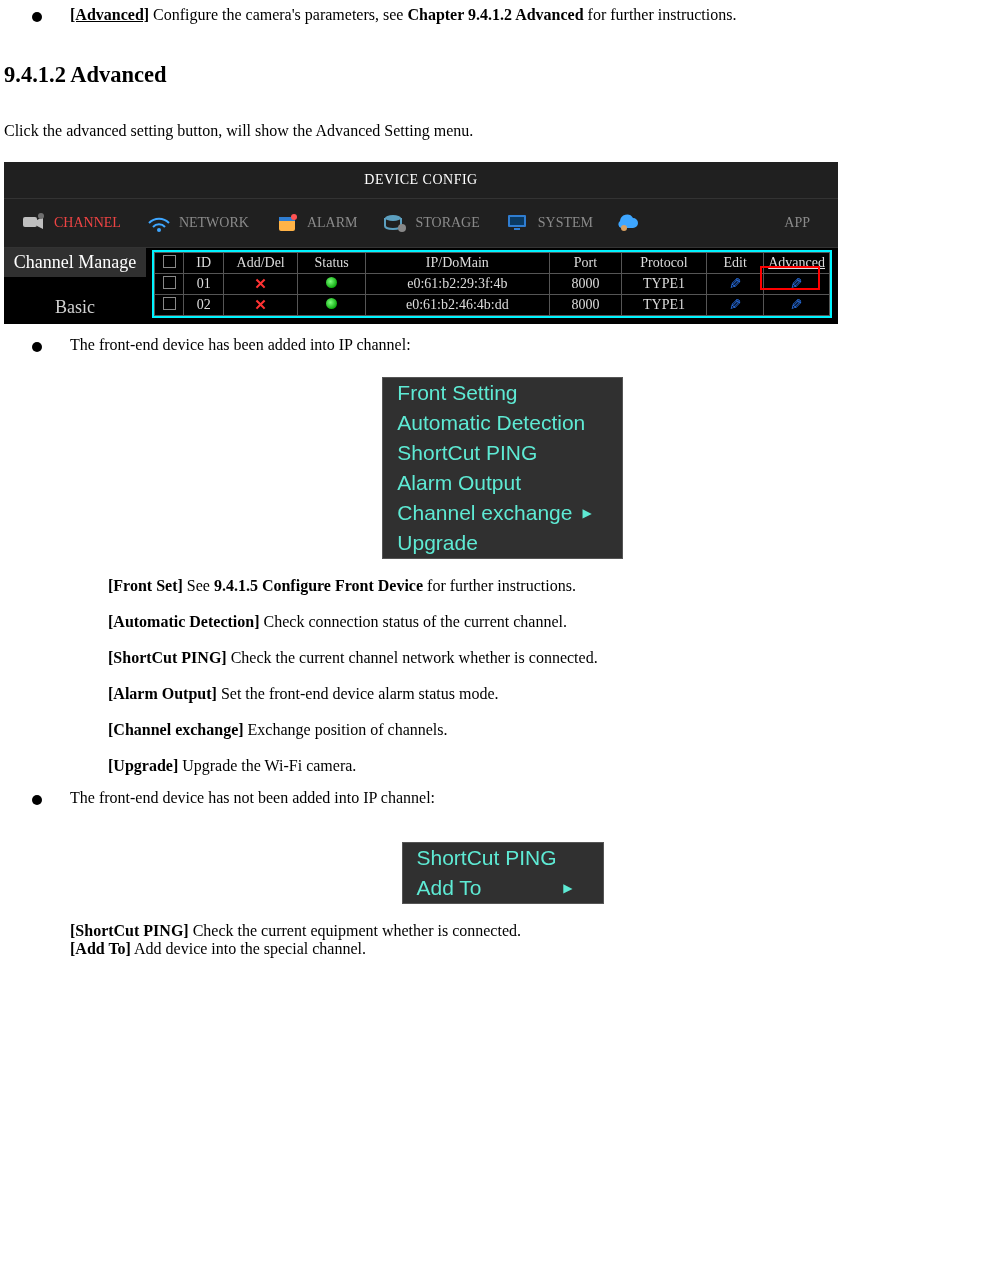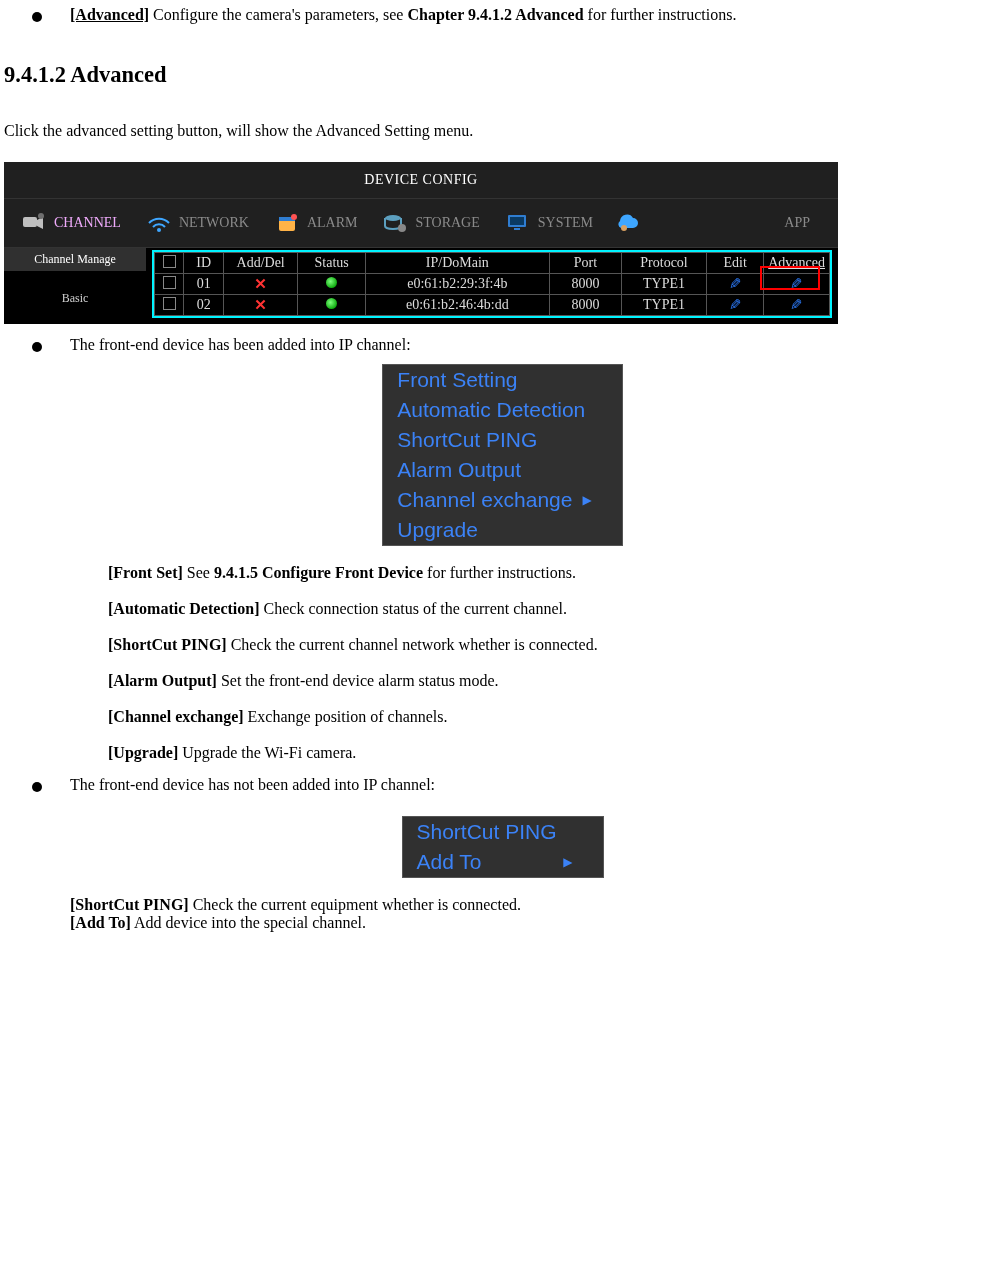--- a/index.html
+++ b/index.html
@@ -16,39 +16,39 @@
   .body-line { margin: 0 0 6px 0; }
   .indent1 { padding-left: 66px; }
   .indent2 { padding-left: 104px; margin-top: 18px; margin-bottom: 10px; }
   .bold { font-weight: bold; }
 
   
   .screenshot1 { width: 834px; background: #202020; color: #d8d8d8; font-family: Liberation Serif, serif; font-size: 14px; margin: 22px 0 12px 0; }
   .sc1-title { text-align: center; letter-spacing: 0.5px; padding: 10px 0 10px 0; color: #fff; font-weight: 500; }
   .sc1-tabs { display: flex; align-items: center; height: 48px; border-top: 1px solid #333; border-bottom: 1px solid #333; padding-left: 6px; gap: 4px; }
   .tab { display: flex; align-items: center; gap: 6px; height: 48px; padding: 0 10px; color: #8a8a8a; white-space: nowrap; }
-  .tab.active { color: #f0abfc; }
+  .tab.active { color: #ef4444; }
   .tabicon { width: 28px; height: 26px; display: inline-flex; align-items: center; justify-content: center; }
   .sc1-body { display: flex; background: #000; }
   .sidebar { width: 142px; flex-shrink: 0; }
-  .side-item { text-align: center; padding: 4px 0; color: #d0d0d0; font-size: 12px; }
+  .side-item { text-align: center; padding: 4px 0; color: #d0d0d0; font-size: 18px; }
   .side-item.active { background: #303030; color: #fff; }
   .table-wrap { flex: 1; padding: 2px 6px 6px 6px; position: relative; }
   .cyanbox { border: 2px solid #00f3ff; padding: 0; }
   table.dev { width: 100%; border-collapse: collapse; color: #dcdcdc; }
   table.dev th, table.dev td { border-left: 1px solid #555; border-right: 1px solid #555; border-bottom: 1px solid #555; padding: 1px 4px; font-weight: normal; text-align: center; font-size: 14px; height: 18px; }
   table.dev th { border-top: 1px solid #555; }
   .chk { width: 11px; height: 11px; border: 1px solid #888; display: inline-block; }
   .xmark { color: #ff3333; font-weight: bold; font-size: 15px; }
   .dotg { width: 11px; height: 11px; border-radius: 50%; background: radial-gradient(circle at 40% 40%, #7cff7c, #009e00 80%); display: inline-block; }
   .pencil { color: #2d7dff; font-size: 15px; display:inline-block; transform: scaleX(-1); }
   .redbox { position: absolute; border: 2px solid #ff0000; }
 
   
-  .menu { display: inline-block; border: 1px solid #555; background: #303030; color: #3b82f6; font-family: Arial, Helvetica, sans-serif; font-size: 21px; line-height: 28px; padding: 0; }
+  .menu { display: inline-block; border: 1px solid #555; background: #303030; color: #5eead4; font-family: Arial, Helvetica, sans-serif; font-size: 21px; line-height: 28px; padding: 0; margin-top: 13px; }
   .menu-item { padding: 1px 30px 1px 14px; display: flex; align-items: center; justify-content: space-between; gap: 10px; }
   .tri { font-size: 12px; }
   .center-block { text-align: center; margin: 10px 0 16px 0; }
 
   
   svg { display: block; }
 </style>
 </head>
 <body>
 

